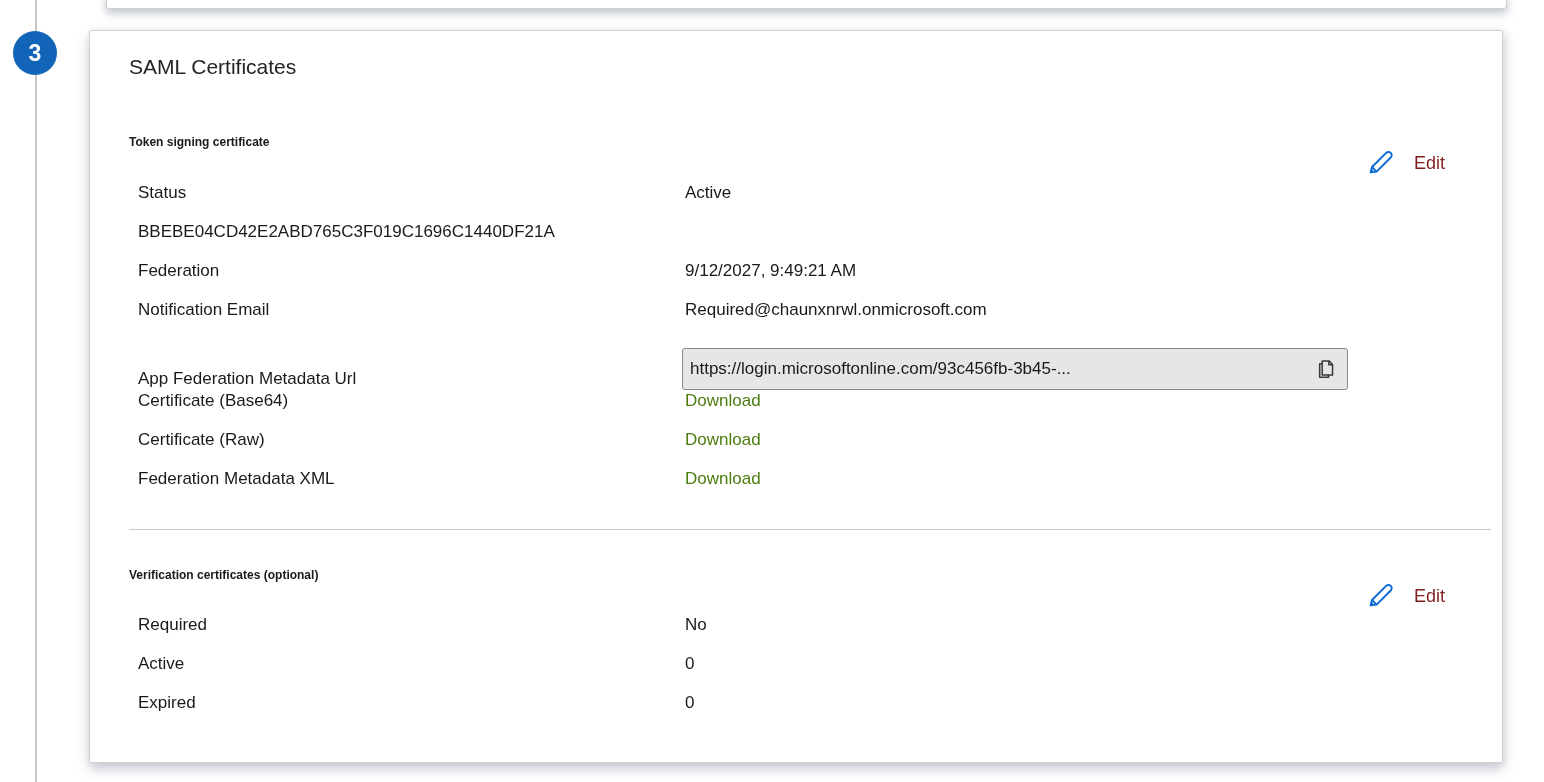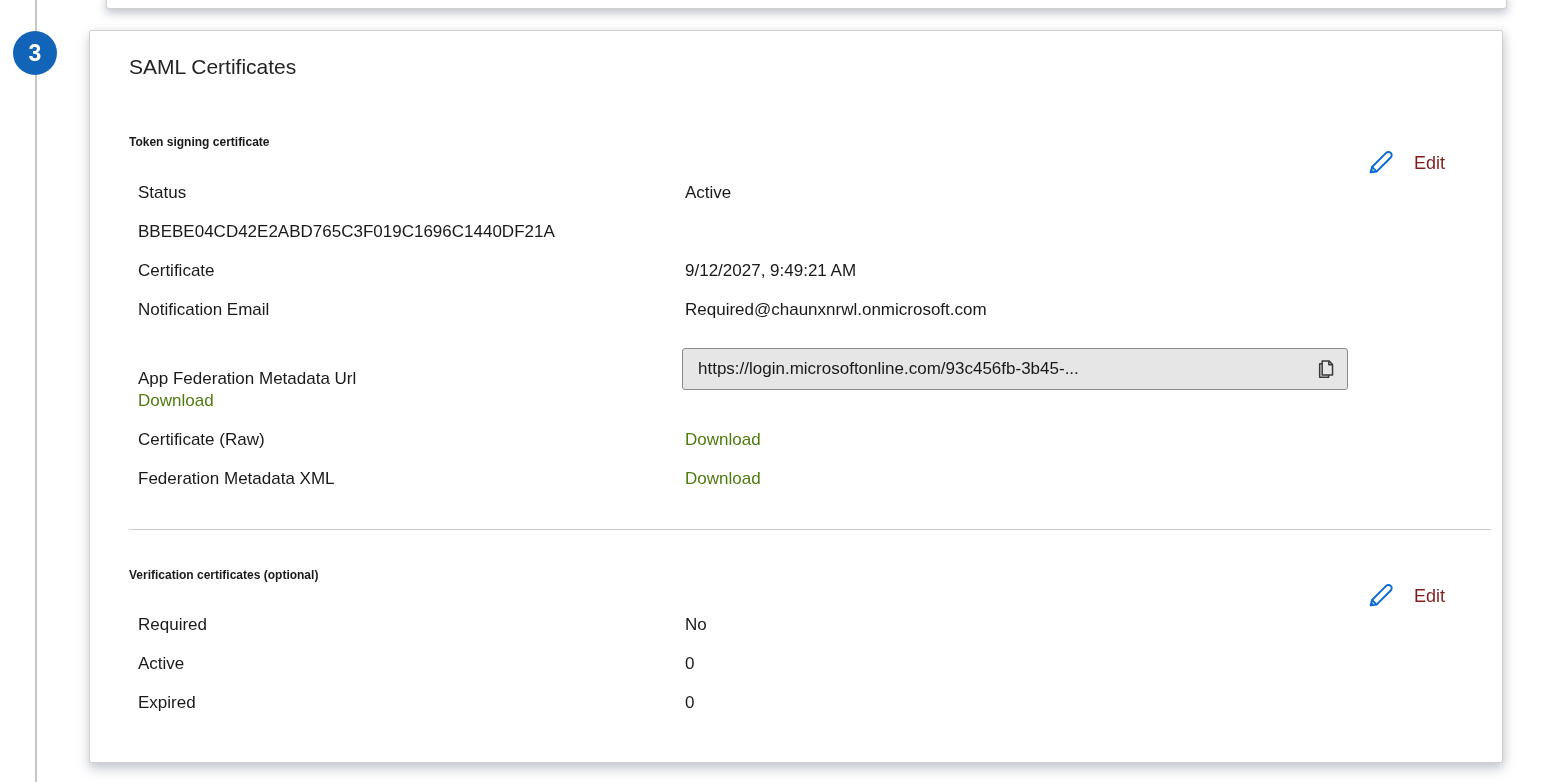--- a/index.html
+++ b/index.html
@@ -45,21 +45,21 @@
   .row .fvalue{flex:1;}
   .url-row{height:52px;align-items:flex-end;}
   .url-box{
     position:relative;margin-top:-7px;margin-left:-3px;width:666px;height:42px;
     box-sizing:border-box;background:#e6e6e6;border:1px solid #8c8a88;border-radius:3px;
     display:flex;align-items:center;
   }
   .url-input{
     flex:1;height:100%;border:none;background:transparent;outline:none;
     font-family:"Liberation Sans",sans-serif;font-size:17px;color:#1b1a19;
-    padding:0 4px 0 15px;min-width:0;
+    padding:0 4px 0 7px;min-width:0;
   }
   .copy-btn{
     flex:none;width:30px;height:30px;margin-right:6px;border:none;background:transparent;
     display:flex;align-items:center;justify-content:center;cursor:pointer;padding:0;
   }
   .dl-link{color:#4d7c0f;text-decoration:none;font-size:17px;cursor:pointer;}
   .divider{position:absolute;top:498px;left:39px;width:1362px;border-top:1px solid #cccccc;}
 </style>
 </head>
 <body>
@@ -92,21 +92,21 @@
 
     <div class="rows rows-1">
       <div class="row">
         <span class="flabel">Status</span>
         <span class="fvalue">Active</span>
       </div>
       <div class="row">
         <span class="fvalue">BBEBE04CD42E2ABD765C3F019C1696C1440DF21A</span>
       </div>
       <div class="row">
-        <span class="flabel">Certificate</span>
+        <span class="flabel">Federation</span>
         <span class="fvalue">9/12/2027, 9:49:21 AM</span>
       </div>
       <div class="row">
         <span class="flabel">Notification Email</span>
         <span class="fvalue">Required@chaunxnrwl.onmicrosoft.com</span>
       </div>
 
       <div class="row url-row">
         <span class="flabel">App Federation Metadata Url</span>
         <span class="fvalue">
@@ -119,20 +119,21 @@
                   <path d="M12.6 4.6v3.4h3.3" stroke="#3b3a39" stroke-width="1.4" stroke-linejoin="round"></path>
                   <path d="M6.5 7.2H4.2v12.3h8.2v-2" stroke="#3b3a39" stroke-width="1.4" stroke-linejoin="round"></path>
                 </svg>
               </span>
             </button>
           </span>
         </span>
       </div>
 
       <div class="row">
+        <span class="flabel">Certificate (Base64)</span>
         <span class="fvalue"><a class="dl-link">Download</a></span>
       </div>
       <div class="row">
         <span class="flabel">Certificate (Raw)</span>
         <span class="fvalue"><a class="dl-link">Download</a></span>
       </div>
       <div class="row">
         <span class="flabel">Federation Metadata XML</span>
         <span class="fvalue"><a class="dl-link">Download</a></span>
       </div>

